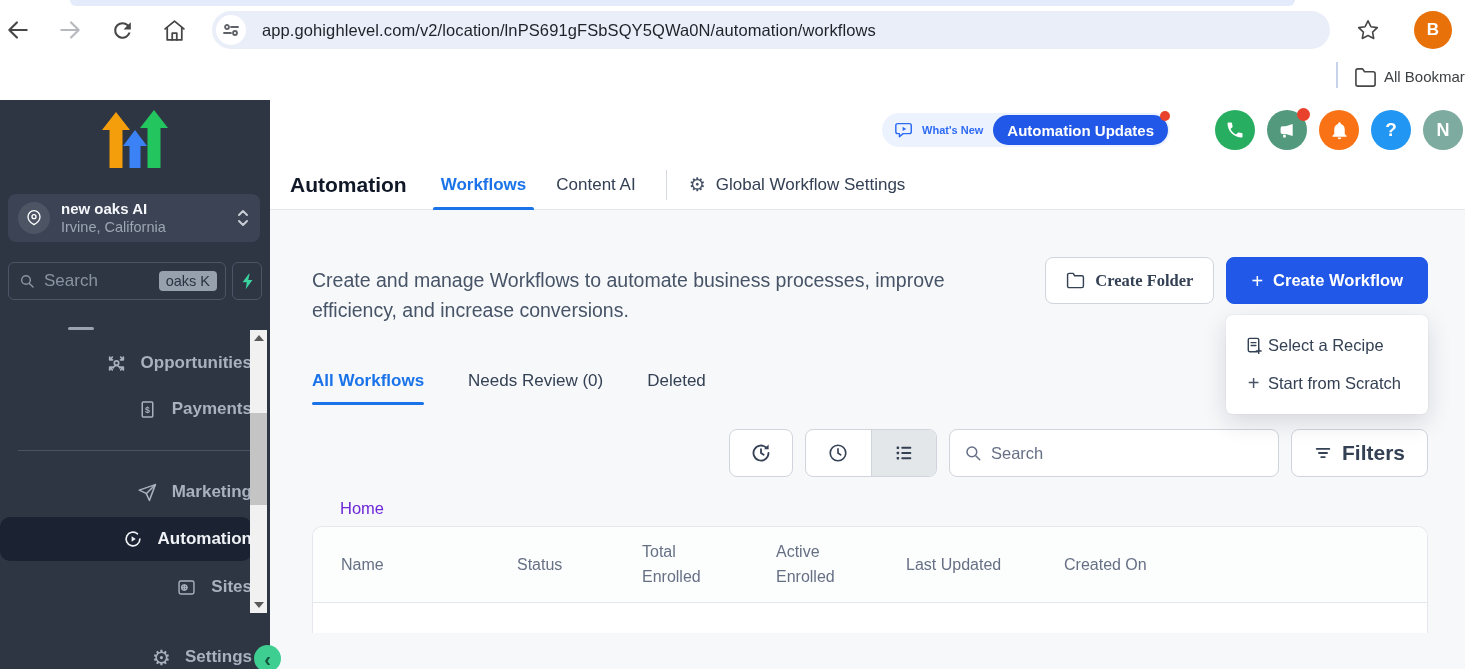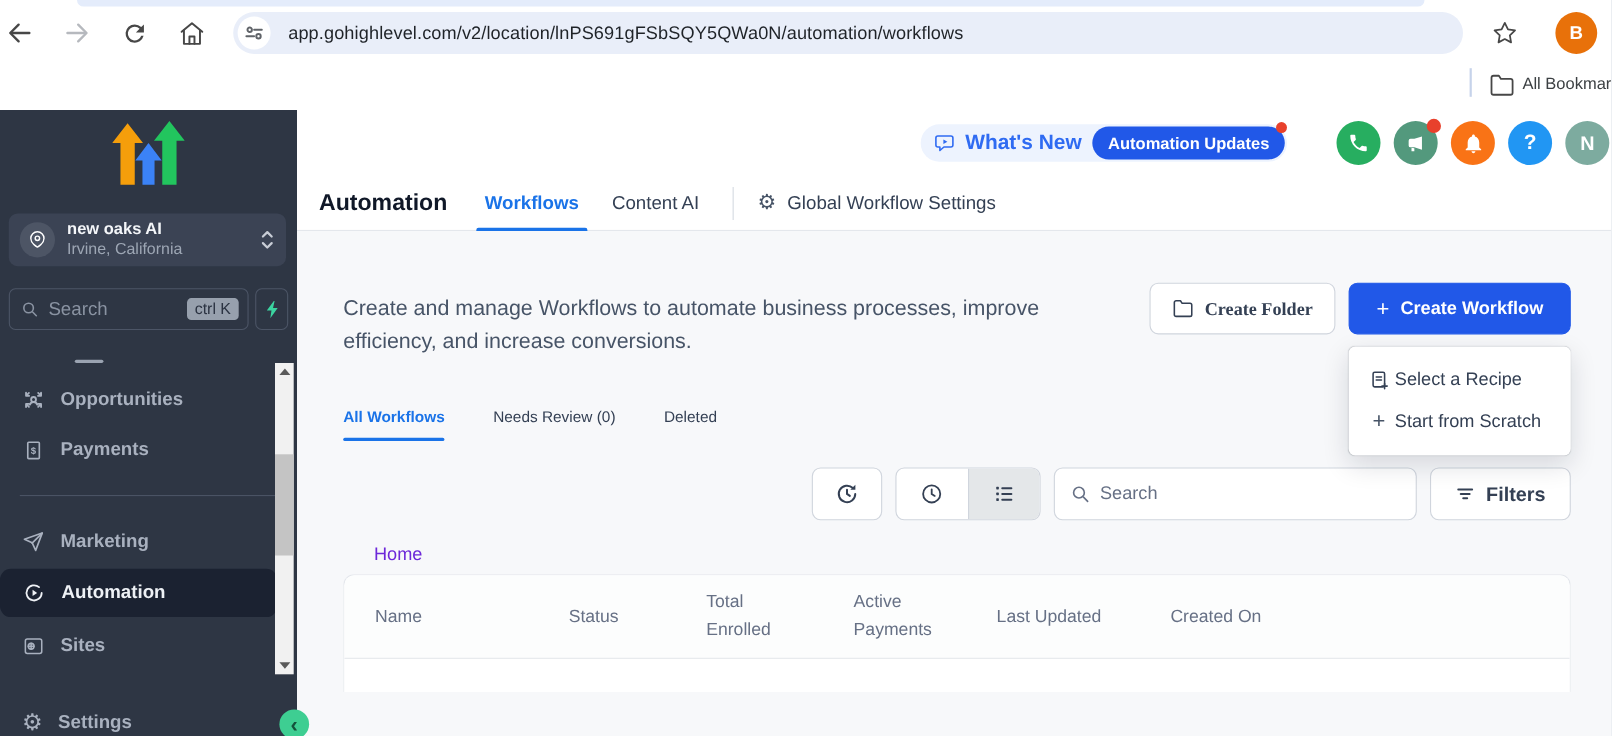--- a/index.html
+++ b/index.html
@@ -44,21 +44,21 @@
                display:flex; align-items:center; padding:0 8px 0 10px; }
   .sb-search input { flex:1; min-width:0; background:transparent; border:none; outline:none;
                      font-size:17px; color:#dfe3ea; margin-left:9px; font-family:"Liberation Sans",sans-serif; }
   .sb-search input::placeholder { color:#8a93a2; }
   .kbd { background:#97a0ad; color:#2b3342; font-size:14.5px; border-radius:4px; padding:2px 7px; }
   .bolt-btn { width:30px; height:38px; border:1px solid #4c5566; border-radius:6px;
               display:flex; align-items:center; justify-content:center; cursor:pointer; }
   .sb-dash { position:absolute; top:227px; left:68px; width:26px; height:3px;
              background:#9aa3b1; border-radius:2px; }
   .sb-item { position:absolute; left:0; width:252px; height:34px; display:flex; align-items:center;
-             padding-left:20px; gap:14px; color:#a9b1bf; cursor:pointer; }
+             padding-left:32px; gap:14px; color:#a9b1bf; cursor:pointer;justify-content:flex-end; }
   .sb-item .lbl { font-size:17px; font-weight:600; }
   .sb-item.active { height:44px; background:#1b2231; border-radius:10px; color:#eef1f5; }
   .sb-divider { position:absolute; top:350px; left:18px; width:232px; height:1px; background:#4a5364; }
   .sb-scroll { position:absolute; top:230px; left:250px; width:17px; height:283px; background:#f1f1f1; }
   .sb-scroll .arr { position:absolute; left:0; width:17px; height:16px; display:flex;
                     align-items:center; justify-content:center; cursor:pointer; }
   .tri-up { width:0; height:0; border-left:5px solid transparent; border-right:5px solid transparent;
             border-bottom:6px solid #5a5a5a; }
   .tri-dn { width:0; height:0; border-left:5px solid transparent; border-right:5px solid transparent;
             border-top:6px solid #5a5a5a; }
@@ -66,21 +66,21 @@
   .collapse-btn { position:absolute; top:545px; left:254px; width:27px; height:27px; border-radius:50%;
                   background:#3ece92; color:#14523c; display:flex; align-items:center; justify-content:center;
                   font-size:20px; font-weight:bold; line-height:1; cursor:pointer; z-index:6; }
 
   
   .main { position:absolute; top:100px; left:270px; right:0; bottom:0; }
   .hdr1 { height:60px; background:#fff; display:flex; align-items:center; justify-content:flex-end;
           gap:12px; padding-right:2px; }
   .wn-pill { height:34px; background:#edf3fe; border-radius:17px; display:flex; align-items:center;
              padding:0 2px 0 12px; position:relative; margin-right:33px; cursor:pointer; }
-  .wn-label { margin:0 10px 0 8px; font-size:19px; font-weight:bold; color:#2f6bf2; }
+  .wn-label { margin:0 10px 0 8px; font-size:11px; font-weight:bold; color:#2f6bf2; }
   .wn-badge { height:30px; border-radius:15px; background:#2158e8; color:#fff; font-size:15px;
               font-weight:bold; display:flex; align-items:center; padding:0 14px; position:relative; }
   .dot { position:absolute; width:10px; height:10px; border-radius:50%; background:#e8412c; }
   .wn-badge .dot { top:-4px; right:-2px; }
   .circle-btn { width:40px; height:40px; border-radius:50%; display:flex; align-items:center;
                 justify-content:center; position:relative; cursor:pointer; color:#fff; }
   .circle-btn .dot { width:13px; height:13px; top:-2px; right:-3px; }
   .hdr2 { height:50px; background:#fff; border-bottom:1px solid #e4e7ec; display:flex;
           align-items:center; padding-left:20px; }
   .page-name { font-size:21px; font-weight:bold; color:#101828; margin-right:34px; }
@@ -103,38 +103,38 @@
          border-radius:8px; font-size:16.5px; font-weight:600; cursor:pointer; }
   .btn.ghost { background:#fff; border:1px solid #d0d5dd; color:#344054; padding:0 20px;font-family:Liberation Serif, serif; }
   .btn.primary { background:#2158e8; color:#fff; padding:0 24px; border:1px solid #2158e8; }
   .plus-glyph { font-size:20px; font-weight:400; line-height:1; }
   .dropdown { position:absolute; top:105px; right:37px; width:202px; background:#fff; border-radius:6px;
               box-shadow:0 8px 24px rgba(16,24,40,.14), 0 0 1px rgba(16,24,40,.2); padding:12px 0; z-index:5; }
   .dd-item { display:flex; align-items:center; gap:5px; padding:9px 18px; font-size:16.5px;
              color:#344054; cursor:pointer; }
 
   .wtabs { margin-top:46px; display:flex; gap:44px; }
-  .wtab { position:relative; font-size:14px; font-weight:500; color:#344054; padding-bottom:14px; cursor:pointer; }
+  .wtab { position:relative; font-size:17px; font-weight:500; color:#344054; padding-bottom:14px; cursor:pointer; }
   .wtab.active { color:#1a73e8; font-weight:600; }
   .wtab.active::after { content:""; position:absolute; left:0; right:0; bottom:0; height:3px;
                         background:#1a73e8; border-radius:2px; }
   .toolbar { margin-top:24px; display:flex; justify-content:flex-end; align-items:center; gap:12px; }
   .tb-btn { width:64px; height:48px; background:#fff; border:1px solid #d0d5dd; border-radius:8px;
             display:flex; align-items:center; justify-content:center; color:#344054; cursor:pointer; }
   .seg { display:flex; border:1px solid #d0d5dd; border-radius:8px; overflow:hidden; background:#fff; }
   .seg-cell { width:65px; height:46px; display:flex; align-items:center; justify-content:center;
               color:#344054; cursor:pointer; }
   .seg-cell.selected { background:#e4e7e9; border-left:1px solid #d0d5dd; }
   .search-box { width:330px; height:48px; background:#fff; border:1px solid #d0d5dd; border-radius:8px;
                 display:flex; align-items:center; padding:0 14px; }
   .search-box input { flex:1; border:none; outline:none; font-size:16.5px; color:#344054;
                       margin-left:9px; background:transparent; font-family:"Liberation Sans",sans-serif; }
   .search-box input::placeholder { color:#667085; }
   .filters-btn { height:48px; padding:0 22px; background:#fff; border:1px solid #d0d5dd; border-radius:8px;
-                 display:flex; align-items:center; gap:10px; font-size:18px; font-weight:600;
+                 display:flex; align-items:center; gap:10px; font-size:21px; font-weight:600;
                  color:#344054; cursor:pointer; }
   .crumb { margin-top:22px; padding-left:28px; font-size:16.5px; color:#6d28d9; }
   .wtable { margin-top:8px; border:1px solid #e4e7ec; border-bottom:none; border-radius:10px 10px 0 0;
             overflow:hidden; background:#fff; }
   .thead { display:grid; grid-template-columns:176px 125px 134px 130px 158px 1fr;
            padding-left:28px; height:76px; align-items:center; background:#fcfdfd;
            border-bottom:1px solid #e4e7ec; }
   .th { font-size:16px; color:#667085; font-weight:500; line-height:1.55; }
   .th .narrow { display:inline-block; width:64px; }
   .tbody { height:30px; background:#fff; }
@@ -224,21 +224,21 @@
       </svg>
     </div>
 
     <div class="sb-search-row">
       <div class="sb-search">
         <svg width="16" height="16" viewBox="0 0 24 24" fill="none" stroke="#8a93a2" stroke-width="2.2" stroke-linecap="round">
             <circle cx="10.5" cy="10.5" r="6.5"></circle>
             <path d="M16 16l5 5"></path>
           </svg>
         <input type="text" placeholder="Search" style="">
-        <span class="kbd">ctrl K</span>
+        <span class="kbd">oaks K</span>
       </div>
       <div class="bolt-btn">
         <svg width="15" height="17" viewBox="0 0 20 24">
             <polygon fill="#3bd4a0" points="12,1 3,13 9,13 7.5,23 17,10 11,10 13,1"></polygon>
           </svg>
       </div>
     </div>
 
     <div class="sb-dash"></div>
 
@@ -445,21 +445,21 @@
 
       <div class="crumb">
         <span>Home</span>
       </div>
 
       <div class="wtable">
         <div class="thead">
           <div class="th">Name</div>
           <div class="th">Status</div>
           <div class="th"><span class="narrow">Total Enrolled</span></div>
-          <div class="th"><span class="narrow">Active Payments</span></div>
+          <div class="th"><span class="narrow">Active Enrolled</span></div>
           <div class="th">Last Updated</div>
           <div class="th">Created On</div>
         </div>
         <div class="tbody"></div>
       </div>
 
     </div>
   </div>
 </div>
 

